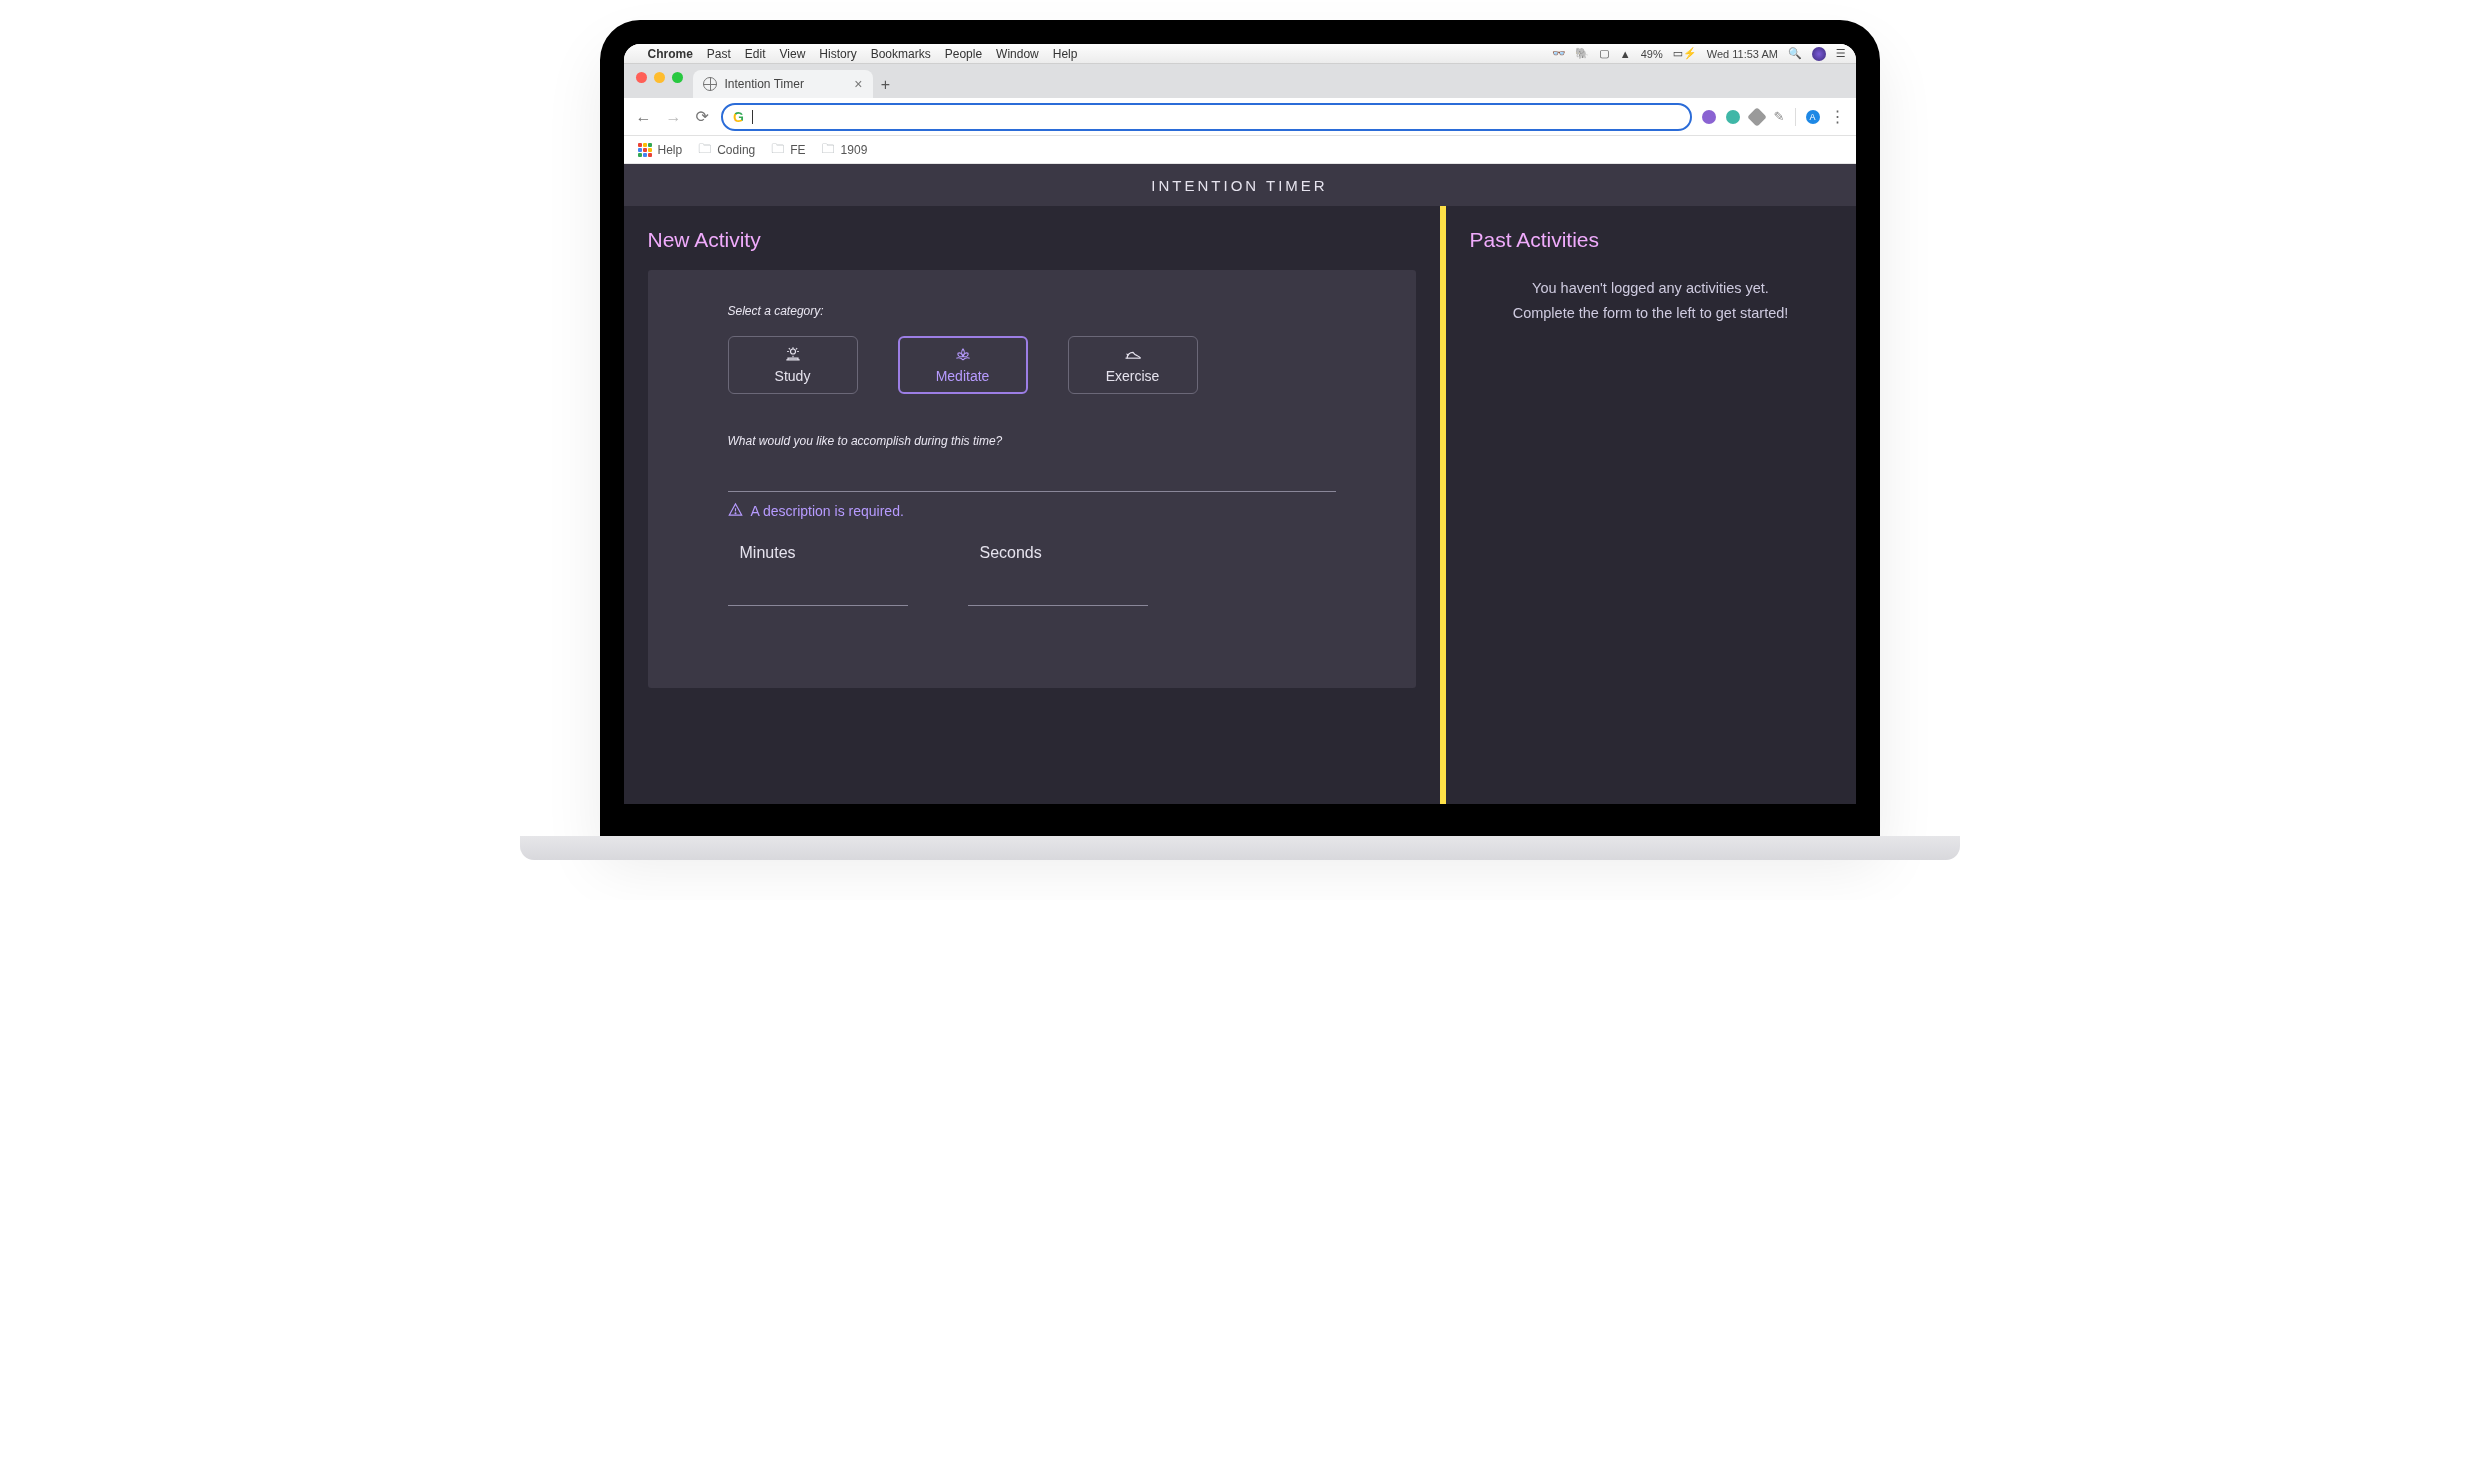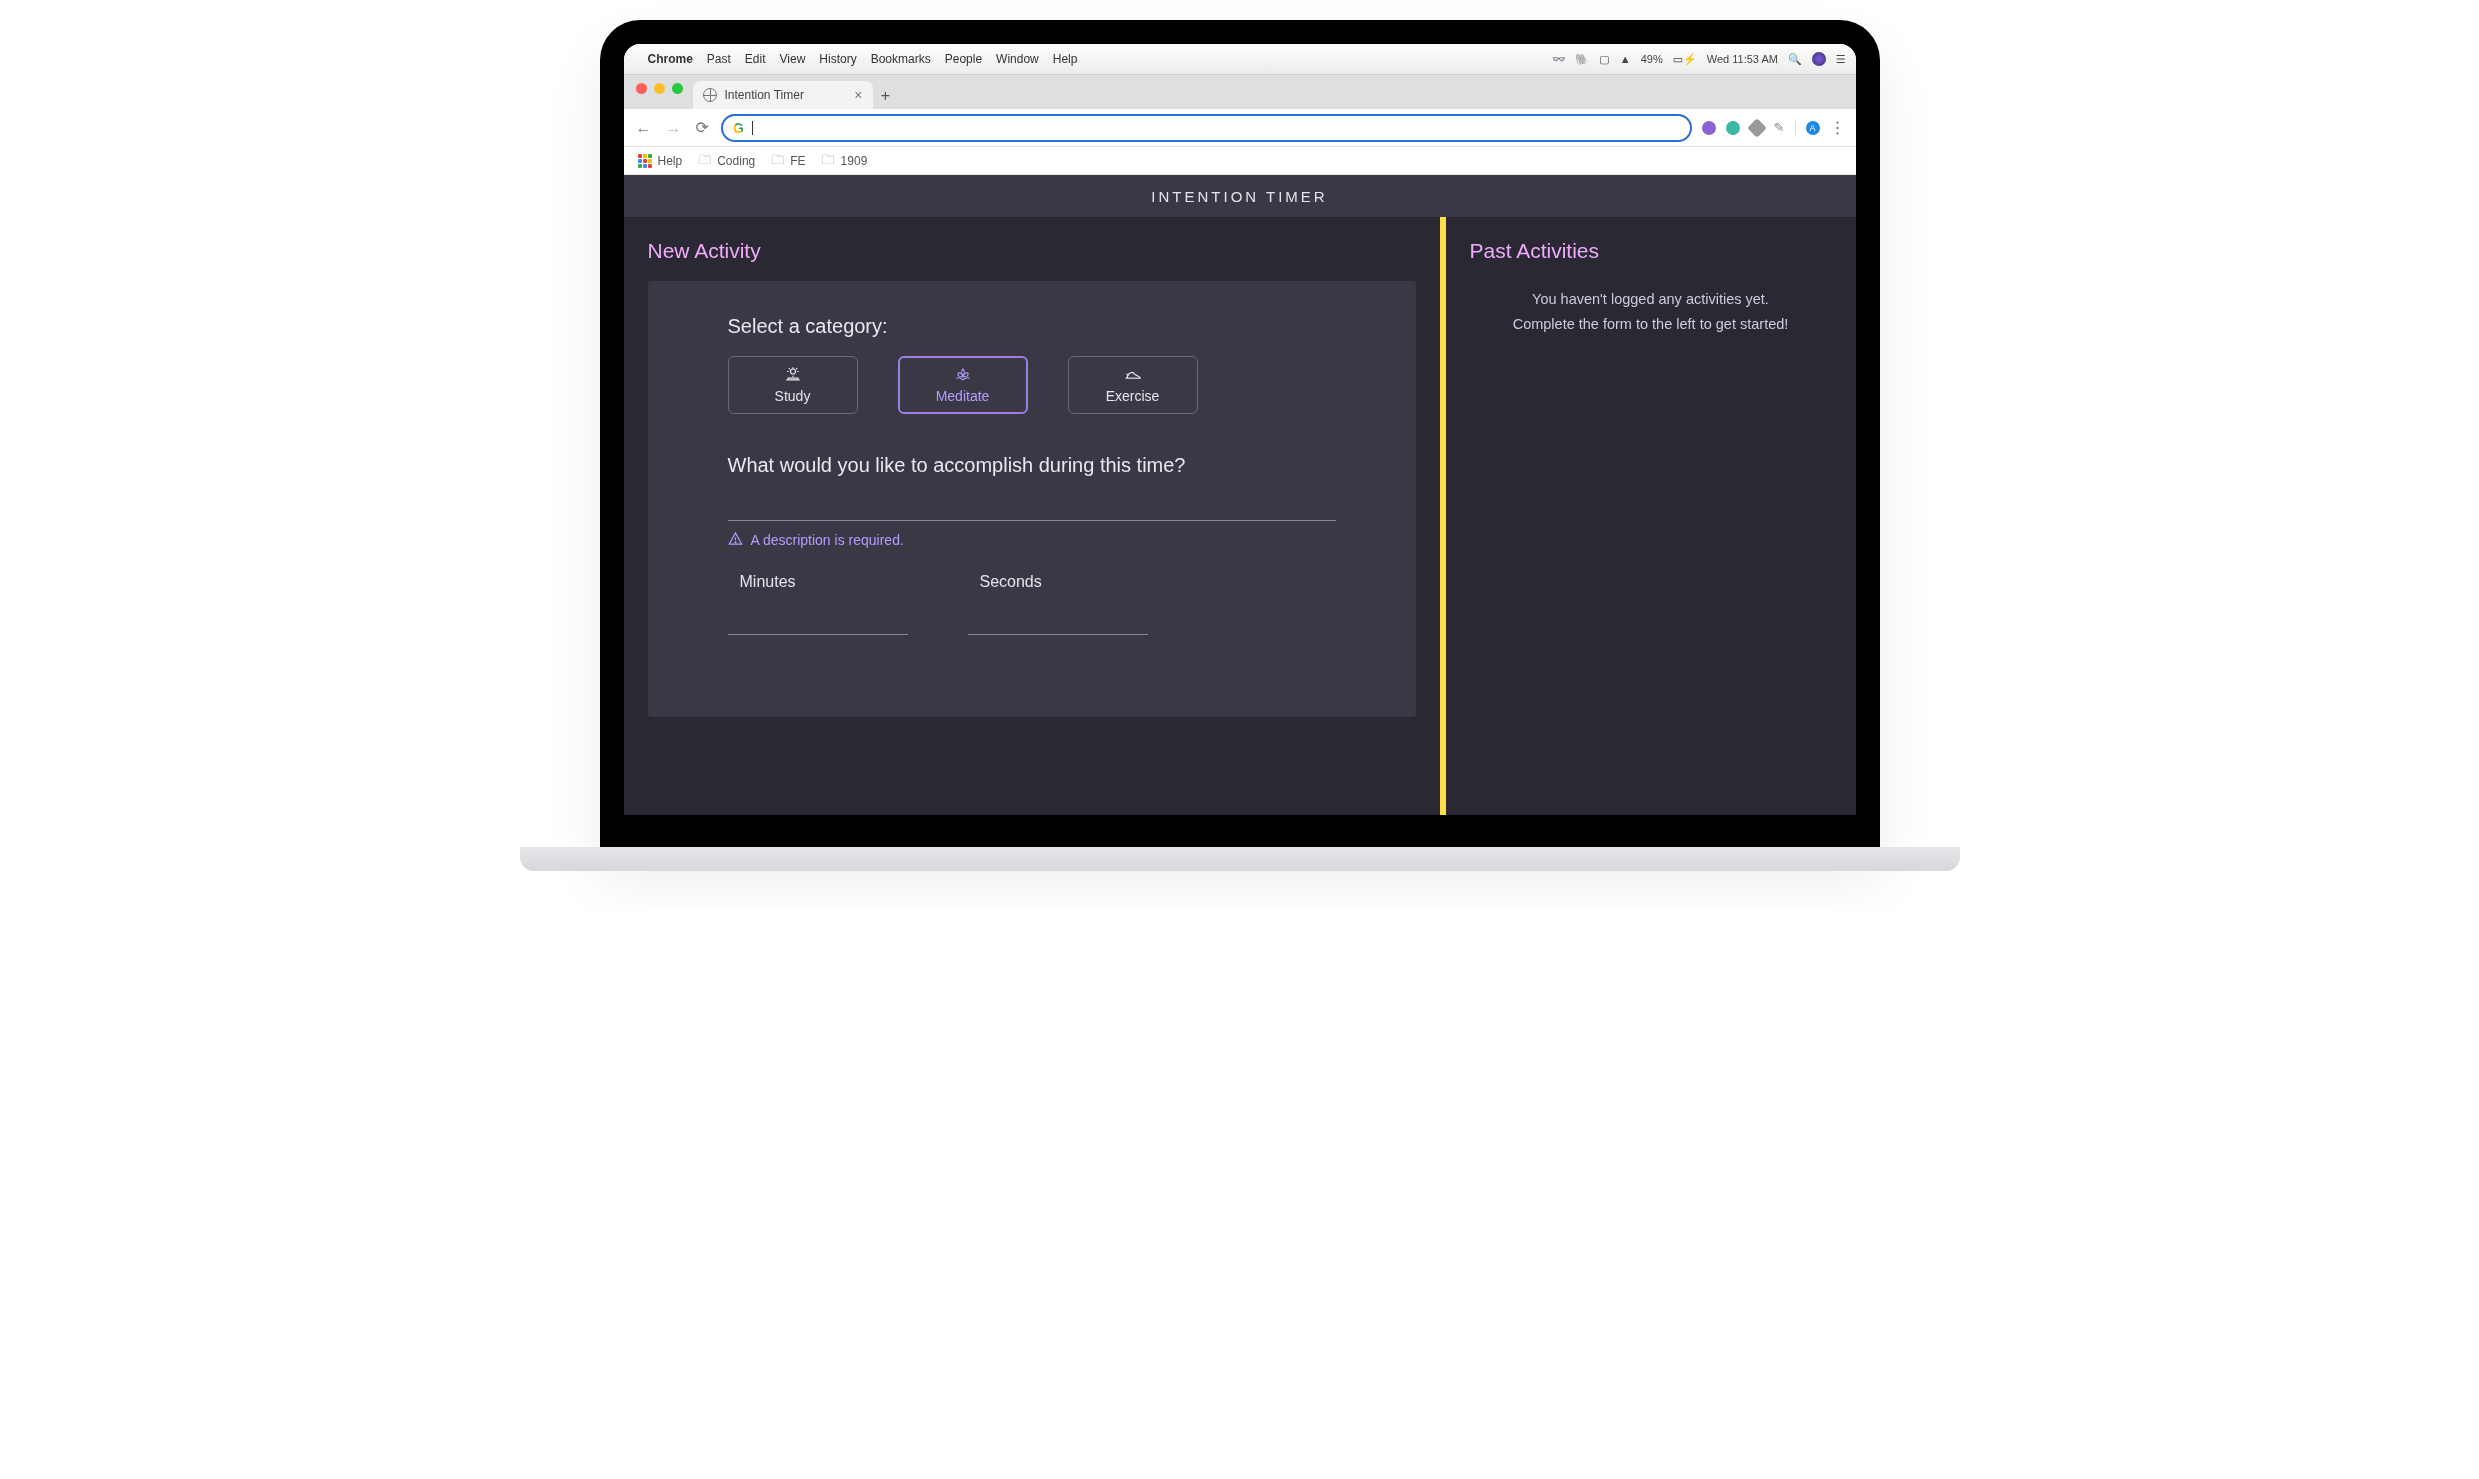--- a/index.html
+++ b/index.html
@@ -1,21 +1,21 @@
 <!DOCTYPE html>
 <html><head>
   <meta charset="utf-8">
   <style>
     * { margin:0; padding:0; box-sizing:border-box; font-family:-apple-system,BlinkMacSystemFont,"Segoe UI",Helvetica,Arial,sans-serif; }
     body { background:#fff; padding:20px 0 40px; }
     .laptop-shell { width:1280px; margin:0 auto; background:#f9f9fa; border:24px solid #000; border-bottom:32px solid #000; border-radius:40px 40px 0 0; box-shadow:0 30px 60px rgba(0,0,0,.08); overflow:hidden; }
     .laptop-base { width:1440px; height:24px; margin:0 auto; background:linear-gradient(#e6e6e9,#d8d8dc); border-radius:0 0 14px 14px; }
 
     
-    .mac-menubar { height:31px; background:linear-gradient(#fdfdfd,#ececec); border-bottom:1px solid #cfcfcf; display:flex; align-items:center; font-size:12px; color:#333; padding:4px 10px; gap:14px; }
+    .mac-menubar { height:20px; background:linear-gradient(#fdfdfd,#ececec); border-bottom:1px solid #cfcfcf; display:flex; align-items:center; font-size:12px; color:#333; padding:4px 10px; gap:14px; }
     .mac-menubar .apple { font-size:13px; }
     .mac-menubar .bold { font-weight:600; }
     .mac-menubar .spacer { flex:1; }
     .mac-menubar .right { display:flex; align-items:center; gap:10px; font-size:11px; color:#444; }
 
     
     .chrome-tabs { height:34px; background:#dedfe1; display:flex; align-items:flex-end; padding-left:8px; }
     .traffic { display:flex; gap:7px; align-items:center; height:100%; padding:0 10px 8px 4px; }
     .tdot { width:11px; height:11px; border-radius:50%; }
     .tdot.red{background:#ff5f57;} .tdot.yel{background:#febc2e;} .tdot.grn{background:#28c840;}
@@ -55,21 +55,21 @@
 
     
     .app { background:#2a2833; color:#e6e3ee; min-height:640px; display:flex; flex-direction:column; }
     .app-header { height:42px; background:#3b3845; display:flex; align-items:center; justify-content:center; letter-spacing:3px; font-size:15px; font-weight:300; color:#e6e3ee; }
     .app-body { display:flex; flex:1; }
     .left-pane { flex:1; padding:22px 24px 34px; }
     .right-pane { width:416px; border-left:6px solid #fde047; padding:22px 24px; }
     .section-title { font-size:21px; font-weight:300; color:#f0abfc; margin-bottom:18px; }
     .card { background:#3b3845; border-radius:3px; padding:34px 80px 38px; }
 
-    .label { font-size:20px; color:#eae7f2; margin-bottom:18px; }
+    .label { font-size:12px; color:#eae7f2; margin-bottom:18px;font-style:italic; }
     .cat-row { display:flex; gap:40px; margin-bottom:40px; }
     .cat-btn { width:130px; height:58px; border:1.5px solid #6b6878; border-radius:6px; background:transparent; display:flex; flex-direction:column; align-items:center; justify-content:center; gap:3px; color:#e6e3ee; font-size:14px; cursor:pointer; }
     .cat-btn.selected { border-color:#9c7ee5; color:#b79bff; border-width:2px; }
     .cat-btn svg { width:20px; height:16px; }
 
     .underline-input { width:100%; border:none; border-bottom:1.5px solid #8a8799; background:transparent; height:26px; color:#fff; font-size:14px; outline:none; }
     .input-block { margin-bottom:10px; }
     .error-row { display:flex; align-items:center; gap:8px; color:#b79bff; font-size:14px; margin:10px 0 24px; }
     .warn-icon svg{width:15px;height:15px;}
 

